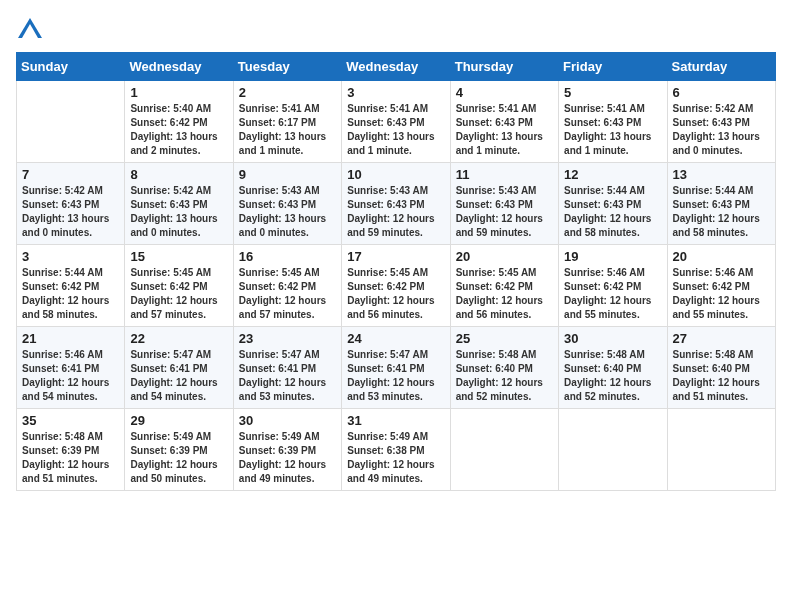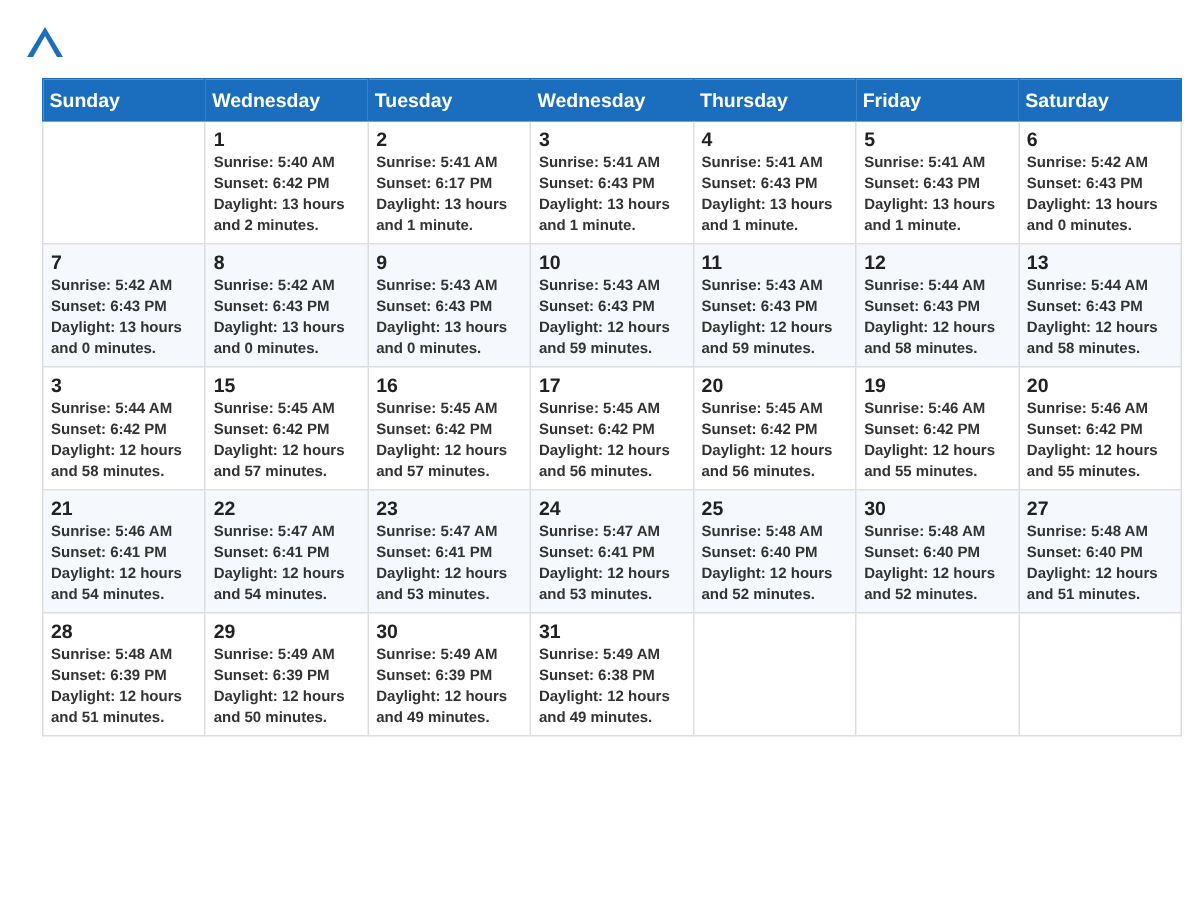--- a/index.html
+++ b/index.html
@@ -44,21 +44,20 @@
       color: #1a1a2e;
     }
     .location-title {
       font-size: 16px;
       color: #333;
     }
     .calendar {
       width: 100%;
       border-collapse: collapse;
       border: 1px solid #ccc;
-      margin-left: 12px;
     }
     .calendar th {
       background: #1a6ebd;
       color: #fff;
       font-size: 13px;
       font-weight: bold;
       padding: 6px 4px;
       text-align: left;
       border: 1px solid #1a6ebd;
     }
@@ -314,21 +313,21 @@
         <td>
           <div class="day-number">27</div>
           <div class="day-info">Sunrise: 5:48 AM
 Sunset: 6:40 PM
 Daylight: 12 hours
 and 51 minutes.</div>
         </td>
       </tr>
       <tr>
         <td>
-          <div class="day-number">28</div>
+          <div class="day-number">35</div>
           <div class="day-info">Sunrise: 5:48 AM
 Sunset: 6:39 PM
 Daylight: 12 hours
 and 51 minutes.</div>
         </td>
         <td>
           <div class="day-number">29</div>
           <div class="day-info">Sunrise: 5:49 AM
 Sunset: 6:39 PM
 Daylight: 12 hours

